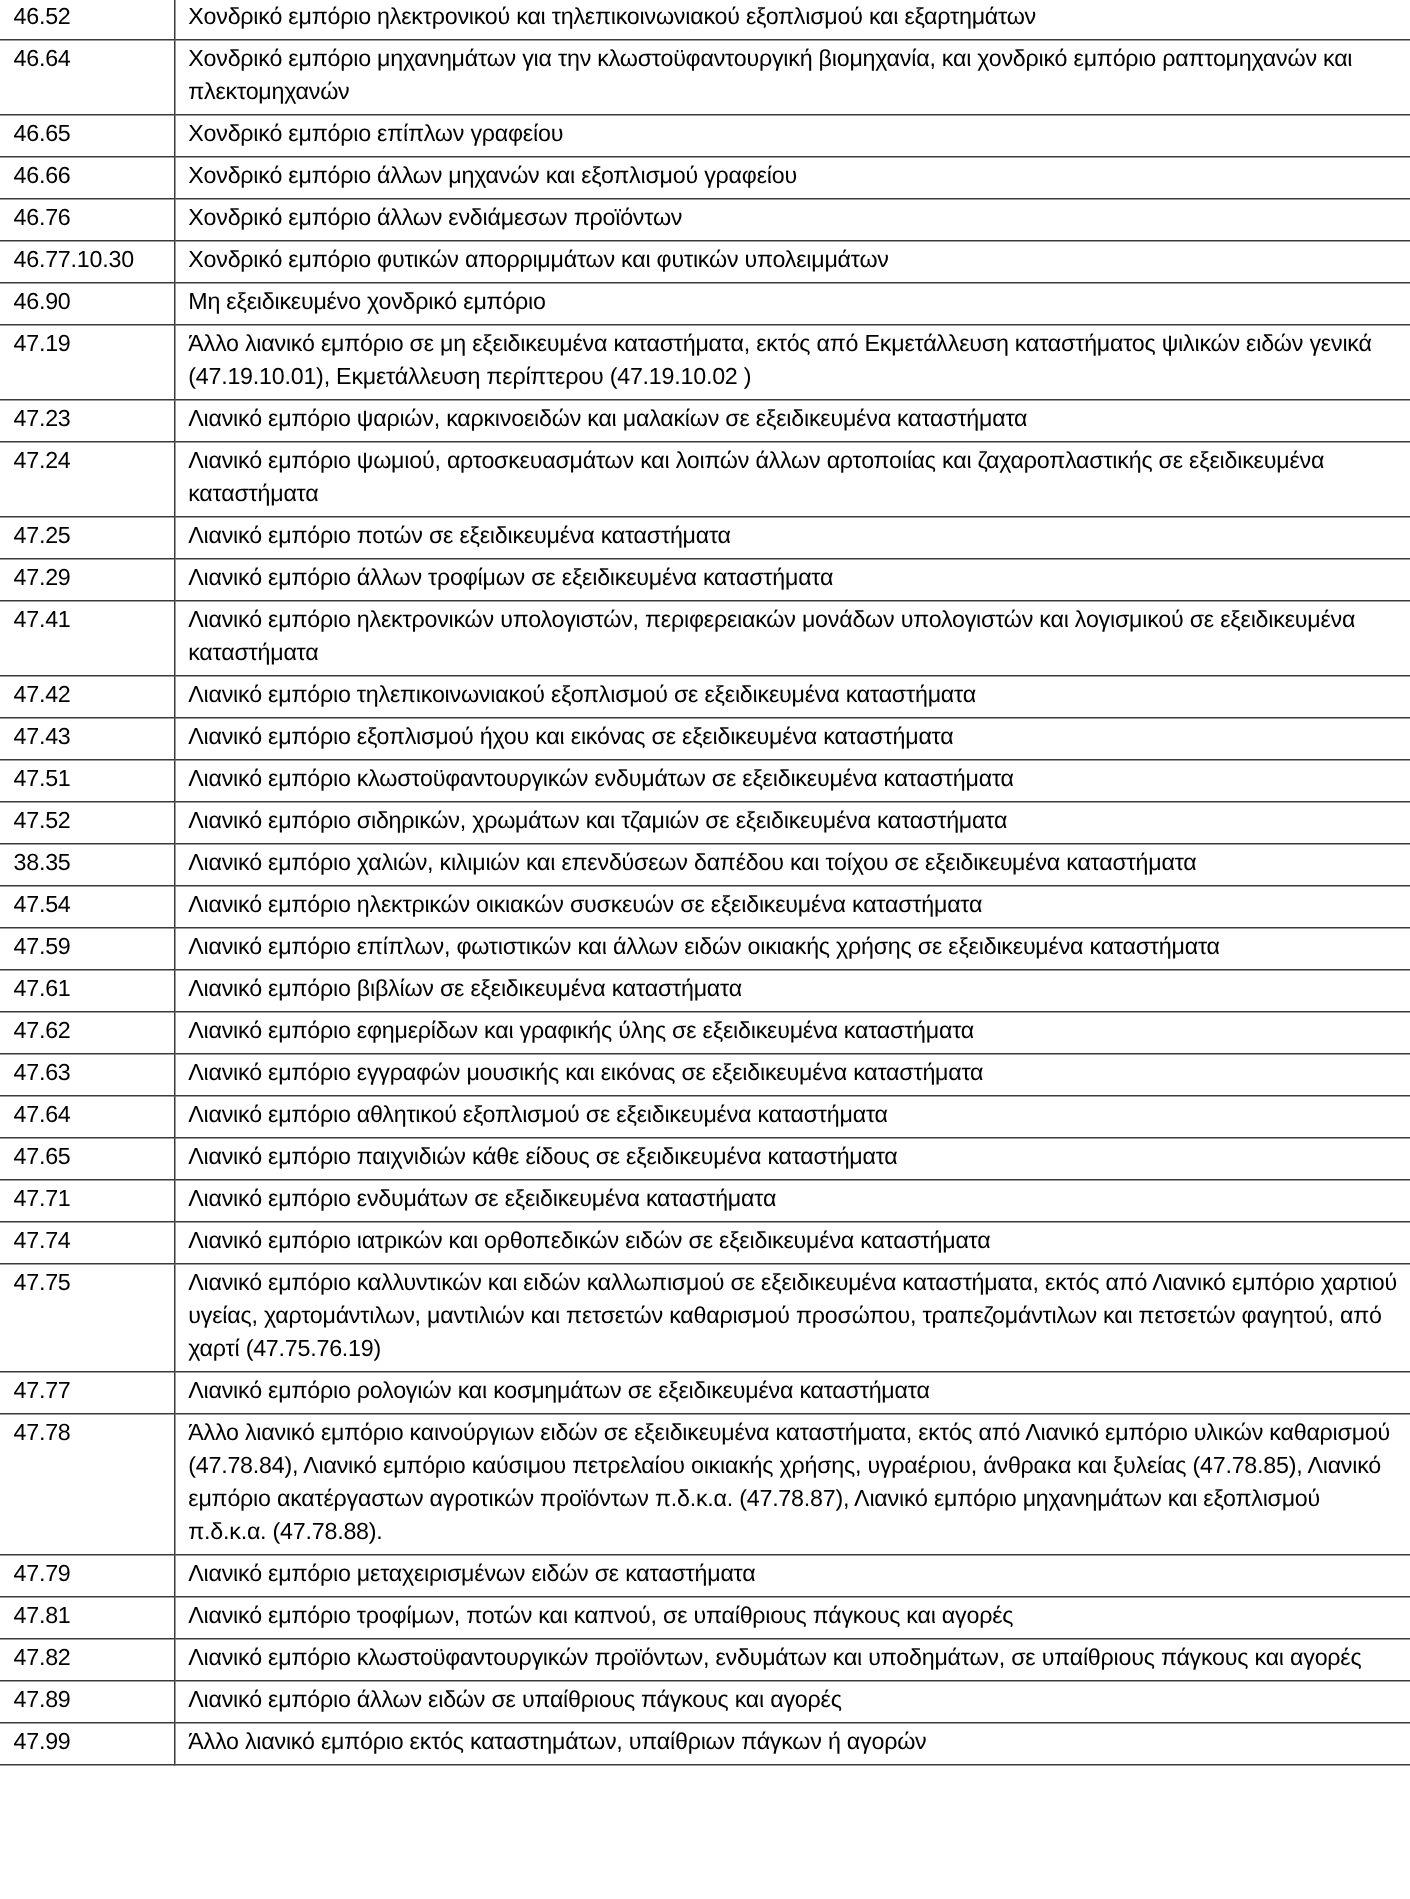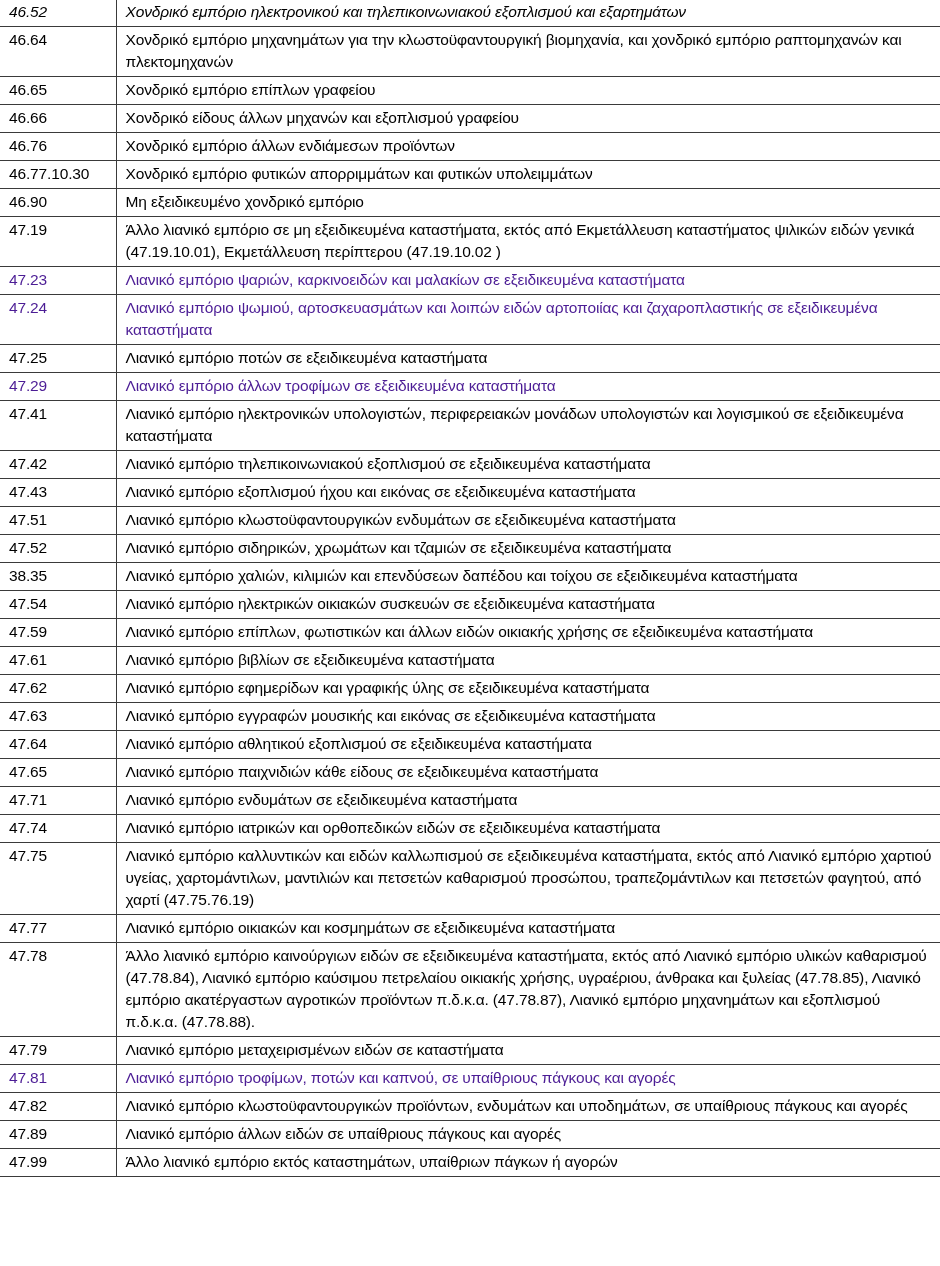--- a/index.html
+++ b/index.html
@@ -17,22 +17,22 @@
   table.nace col.c-desc { width: 824px; }
   table.nace td {
     border: 1.5px solid #3a3a3a;
     vertical-align: top;
     padding: 2px 6px 3px 9px;
     line-height: 22px;
     letter-spacing: -0.15px;
   }
   table.nace td.code { padding-left: 9px; }
   table.nace td.desc { padding-left: 9px; margin-left: 13px; }
-  tr.muted td { color: #4c1d95; }
-  table.nace tr:first-child td { border-top: none; font-style: italic; }
+  tr.muted td { color: #000000; }
+  table.nace tr:first-child td { border-top: none; }
   table.nace td:first-child { border-left: none; }
 </style>
 </head>
 <body>
 
 <table class="nace">
   <colgroup>
       <col class="c-code">
       <col class="c-desc">
     </colgroup>
@@ -47,21 +47,21 @@
     <td class="desc">Χονδρικό εμπόριο μηχανημάτων για την κλωστοϋφαντουργική βιομηχανία, και χονδρικό εμπόριο ραπτομηχανών και πλεκτομηχανών</td>
   </tr>
 
   <tr>
     <td class="code">46.65</td>
     <td class="desc">Χονδρικό εμπόριο επίπλων γραφείου</td>
   </tr>
 
   <tr>
     <td class="code">46.66</td>
-    <td class="desc">Χονδρικό είδους άλλων μηχανών και εξοπλισμού γραφείου</td>
+    <td class="desc">Χονδρικό εμπόριο άλλων μηχανών και εξοπλισμού γραφείου</td>
   </tr>
 
 
   <tr>
     <td class="code">46.76</td>
     <td class="desc">Χονδρικό εμπόριο άλλων ενδιάμεσων προϊόντων</td>
   </tr>
 
   <tr>
     <td class="code">46.77.10.30</td>
@@ -78,21 +78,21 @@
     <td class="desc">Άλλο λιανικό εμπόριο σε μη εξειδικευμένα καταστήματα, εκτός από Εκμετάλλευση καταστήματος ψιλικών ειδών γενικά (47.19.10.01), Εκμετάλλευση περίπτερου (47.19.10.02 )</td>
   </tr>
 
   <tr class="muted">
     <td class="code">47.23</td>
     <td class="desc">Λιανικό εμπόριο ψαριών, καρκινοειδών και μαλακίων σε εξειδικευμένα καταστήματα</td>
   </tr>
 
   <tr class="muted">
     <td class="code">47.24</td>
-    <td class="desc">Λιανικό εμπόριο ψωμιού, αρτοσκευασμάτων και λοιπών ειδών αρτοποιίας και ζαχαροπλαστικής σε εξειδικευμένα καταστήματα</td>
+    <td class="desc">Λιανικό εμπόριο ψωμιού, αρτοσκευασμάτων και λοιπών άλλων αρτοποιίας και ζαχαροπλαστικής σε εξειδικευμένα καταστήματα</td>
   </tr>
 
   <tr>
     <td class="code">47.25</td>
     <td class="desc">Λιανικό εμπόριο ποτών σε εξειδικευμένα καταστήματα</td>
   </tr>
 
   <tr class="muted">
     <td class="code">47.29</td>
     <td class="desc">Λιανικό εμπόριο άλλων τροφίμων σε εξειδικευμένα καταστήματα</td>
@@ -175,21 +175,21 @@
   </tr>
 
   <tr>
     <td class="code">47.75</td>
     <td class="desc">Λιανικό εμπόριο καλλυντικών και ειδών καλλωπισμού σε εξειδικευμένα καταστήματα, εκτός από Λιανικό εμπόριο χαρτιού υγείας, χαρτομάντιλων, μαντιλιών και πετσετών καθαρισμού προσώπου, τραπεζομάντιλων και πετσετών φαγητού, από χαρτί (47.75.76.19)</td>
   </tr>
 
 
   <tr>
     <td class="code">47.77</td>
-    <td class="desc">Λιανικό εμπόριο οικιακών και κοσμημάτων σε εξειδικευμένα καταστήματα</td>
+    <td class="desc">Λιανικό εμπόριο ρολογιών και κοσμημάτων σε εξειδικευμένα καταστήματα</td>
   </tr>
 
   <tr>
     <td class="code">47.78</td>
     <td class="desc">Άλλο λιανικό εμπόριο καινούργιων ειδών σε εξειδικευμένα καταστήματα, εκτός από Λιανικό εμπόριο υλικών καθαρισμού (47.78.84), Λιανικό εμπόριο καύσιμου πετρελαίου οικιακής χρήσης, υγραέριου, άνθρακα και ξυλείας (47.78.85), Λιανικό εμπόριο ακατέργαστων αγροτικών προϊόντων π.δ.κ.α. (47.78.87), Λιανικό εμπόριο μηχανημάτων και εξοπλισμού π.δ.κ.α. (47.78.88).</td>
   </tr>
 
   <tr>
     <td class="code">47.79</td>
     <td class="desc">Λιανικό εμπόριο μεταχειρισμένων ειδών σε καταστήματα</td>

